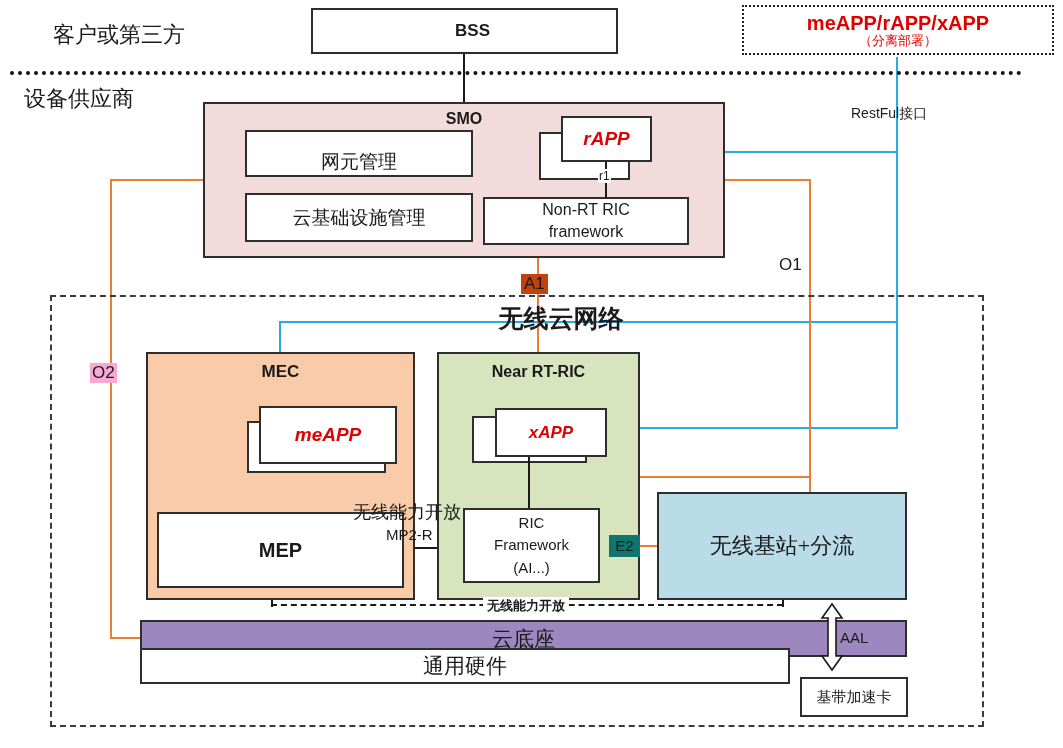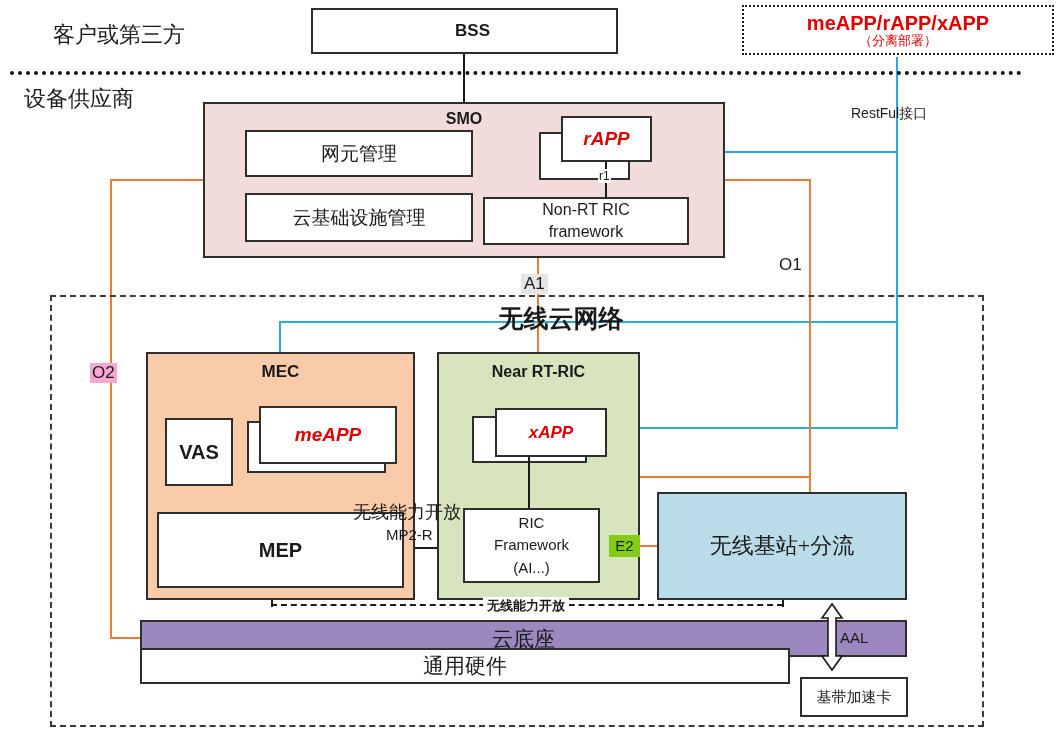--- a/index.html
+++ b/index.html
@@ -63,49 +63,46 @@
 
   <div class="abs" style="left:10px;top:71px;width:1012px;border-top:4px dotted #111;"></div>
 
   <div class="lbl serif" style="left:24px;top:84px;font-size:22px;">设备供应商</div>
 
   <div class="lbl" style="left:851px;top:105px;font-size:14px;">RestFul接口</div>
 
   <div class="fillbox" style="left:203px;top:102px;width:522px;height:156px;background:#F2DCDB;">
     <div class="boxtitle" style="top:6px;font-size:16px;">SMO</div>
   </div>
-  <div class="box" style="left:245px;top:130px;width:228px;height:47px;font-size:19px;">
+  <div class="box" style="left:245px;top:130px;width:228px;height:47px;font-size:19px;align-items:flex-end;">
     <span>网元管理</span>
   </div>
   <div class="box" style="left:245px;top:193px;width:228px;height:49px;font-size:19px;">
     <span>云基础设施管理</span>
   </div>
   <div class="box stackback" style="left:539px;top:132px;width:91px;height:48px;"></div>
   <div class="vline black abs" style="left:605px;top:160px;height:38px;z-index:3;"></div>
   <div class="box stackfront" style="left:561px;top:116px;width:91px;height:46px;font-size:19px;">
     <span class="red" style="font-weight:600;">rAPP</span>
   </div>
   <div class="lbl" style="left:598px;top:169px;font-size:12px;background:#fff;z-index:4;padding:0 1px;">r1</div>
   <div class="box" style="left:483px;top:197px;width:206px;height:48px;font-size:16px;flex-direction:column;line-height:1.35;">
     <span>Non-RT RIC</span>
     <span>framework</span>
   </div>
 
-  <div class="lbl" style="left:521px;top:274px;font-size:17px;background:#e5e5e5;padding:0 3px;z-index:2;">A1</div>
+  <div class="lbl" style="left:521px;top:274px;font-size:17px;background:#c2410c;padding:0 3px;z-index:2;">A1</div>
   <div class="lbl" style="left:779px;top:255px;font-size:17px;">O1</div>
   <div class="lbl" style="left:90px;top:363px;font-size:17px;background:#f9a8d4;padding:0 2px;">O2</div>
 
   <div class="abs" style="left:50px;top:295px;width:934px;height:432px;border:2px dashed #3a3a3a;"></div>
   <div class="lbl serif" style="left:461px;top:302px;width:200px;text-align:center;font-size:25px;font-weight:bold;">无线云网络</div>
 
   <div class="fillbox" style="left:146px;top:352px;width:269px;height:248px;background:#F9CBA8;">
     <div class="boxtitle" style="top:8px;font-size:17px;">MEC</div>
-  </div>
-  <div class="box" style="left:165px;top:418px;width:68px;height:68px;font-size:20px;font-weight:bold;">
-    <span>VAS</span>
   </div>
   <div class="box stackback" style="left:247px;top:421px;width:139px;height:52px;"></div>
   <div class="box stackfront" style="left:259px;top:406px;width:138px;height:58px;font-size:19px;">
     <span class="red" style="font-weight:600;">meAPP</span>
   </div>
   <div class="box" style="left:157px;top:512px;width:247px;height:76px;font-size:20px;font-weight:bold;">
     <span>MEP</span>
   </div>
 
   <div class="fillbox" style="left:437px;top:352px;width:203px;height:248px;background:#D7E4BD;">
@@ -117,21 +114,21 @@
     <span class="red" style="font-weight:600;">xAPP</span>
   </div>
   <div class="box" style="left:463px;top:508px;width:137px;height:75px;font-size:15px;flex-direction:column;line-height:1.5;z-index:4;">
     <span>RIC</span>
     <span>Framework</span>
     <span>(AI...)</span>
   </div>
 
   <div class="lbl serif" style="left:353px;top:500px;font-size:18px;z-index:5;">无线能力开放</div>
   <div class="lbl" style="left:386px;top:526px;font-size:15px;z-index:5;">MP2-R</div>
-  <div class="lbl" style="left:609px;top:535px;width:31px;height:22px;background:#84cc16;font-size:15px;text-align:center;line-height:22px;z-index:5;">E2</div>
+  <div class="lbl" style="left:609px;top:535px;width:31px;height:22px;background:#0f766e;font-size:15px;text-align:center;line-height:22px;z-index:5;">E2</div>
 
   <div class="fillbox" style="left:657px;top:492px;width:250px;height:108px;background:#BADCE8;display:flex;align-items:center;justify-content:center;">
     <span class="serif" style="font-size:22px;">无线基站+分流</span>
   </div>
 
   <div class="vline black abs" style="left:271px;top:600px;height:7px;"></div>
   <div class="vline black abs" style="left:782px;top:600px;height:7px;"></div>
   <div class="abs" style="left:271px;top:604px;width:512px;border-top:2px dashed #1a1a1a;"></div>
   <div class="lbl" style="left:483px;top:597px;font-size:13px;font-weight:600;background:#fff;padding:0 4px;">无线能力开放</div>
 

